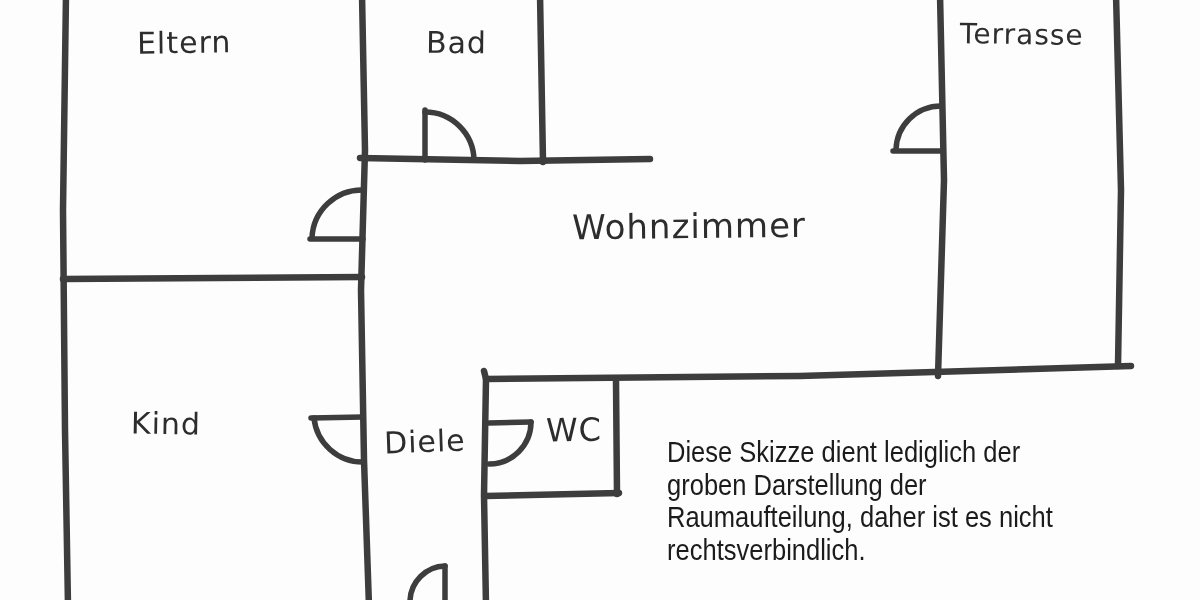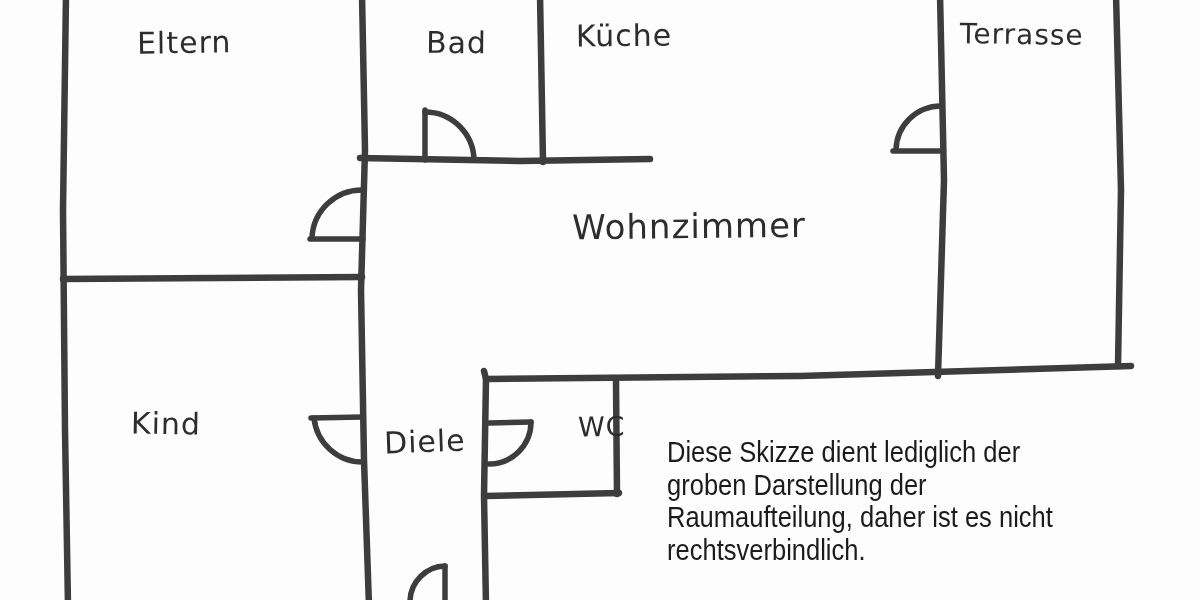--- a/index.html
+++ b/index.html
@@ -37,21 +37,21 @@
     letter-spacing: 1px;
     user-select: none;
   }
   .lbl-eltern     { left: 137px; top: 25px;  font-size: 30px; transform: rotate(-0.8deg); }
   .lbl-bad        { left: 407px; top: 25px;  font-size: 30px; transform: rotate(0.6deg); margin-left: 19px; }
   .lbl-kueche     { left: 576px; top: 18px;  font-size: 30px; transform: rotate(-0.5deg); }
   .lbl-terrasse   { left: 960px; top: 18px;  font-size: 28px; transform: rotate(0.8deg); }
   .lbl-wohnzimmer { left: 572px; top: 206px; font-size: 34px; transform: rotate(-0.6deg); }
   .lbl-kind       { left: 131px; top: 406px; font-size: 30px; transform: rotate(1deg); }
   .lbl-diele      { left: 384px; top: 424px; font-size: 30px; transform: rotate(-2deg); }
-  .lbl-wc         { left: 546px; top: 411px; font-size: 27px; transform: rotate(-1deg); margin-left: 32px; }
+  .lbl-wc         { left: 546px; top: 411px; font-size: 32px; transform: rotate(-1deg); }
 
   .disclaimer {
     position: absolute;
     left: 667px;
     top: 436px;
     width: 560px;
     font-family: "Liberation Sans", sans-serif;
     font-size: 29px;
     line-height: 32.5px;
     color: var(--disclaimer_text, #1b1b1b);
@@ -101,21 +101,20 @@
       </g>
       <g>
         <path class="door" d="M445,566 L445,603"></path>
         <path class="door" d="M410,601 A36,36 0 0 1 445,566"></path>
       </g>
     </g>
   </svg>
 
   <div class="label lbl-eltern">Eltern</div>
   <div class="label lbl-bad">Bad</div>
-  <div class="label lbl-kueche">Küche</div>
   <div class="label lbl-terrasse">Terrasse</div>
   <div class="label lbl-wohnzimmer">Wohnzimmer</div>
   <div class="label lbl-kind">Kind</div>
   <div class="label lbl-diele">Diele</div>
   <div class="label lbl-wc">WC</div>
 
   <div class="disclaimer">
     <div>Diese Skizze dient lediglich der</div>
     <div>groben Darstellung der</div>
     <div>Raumaufteilung, daher ist es nicht</div>

